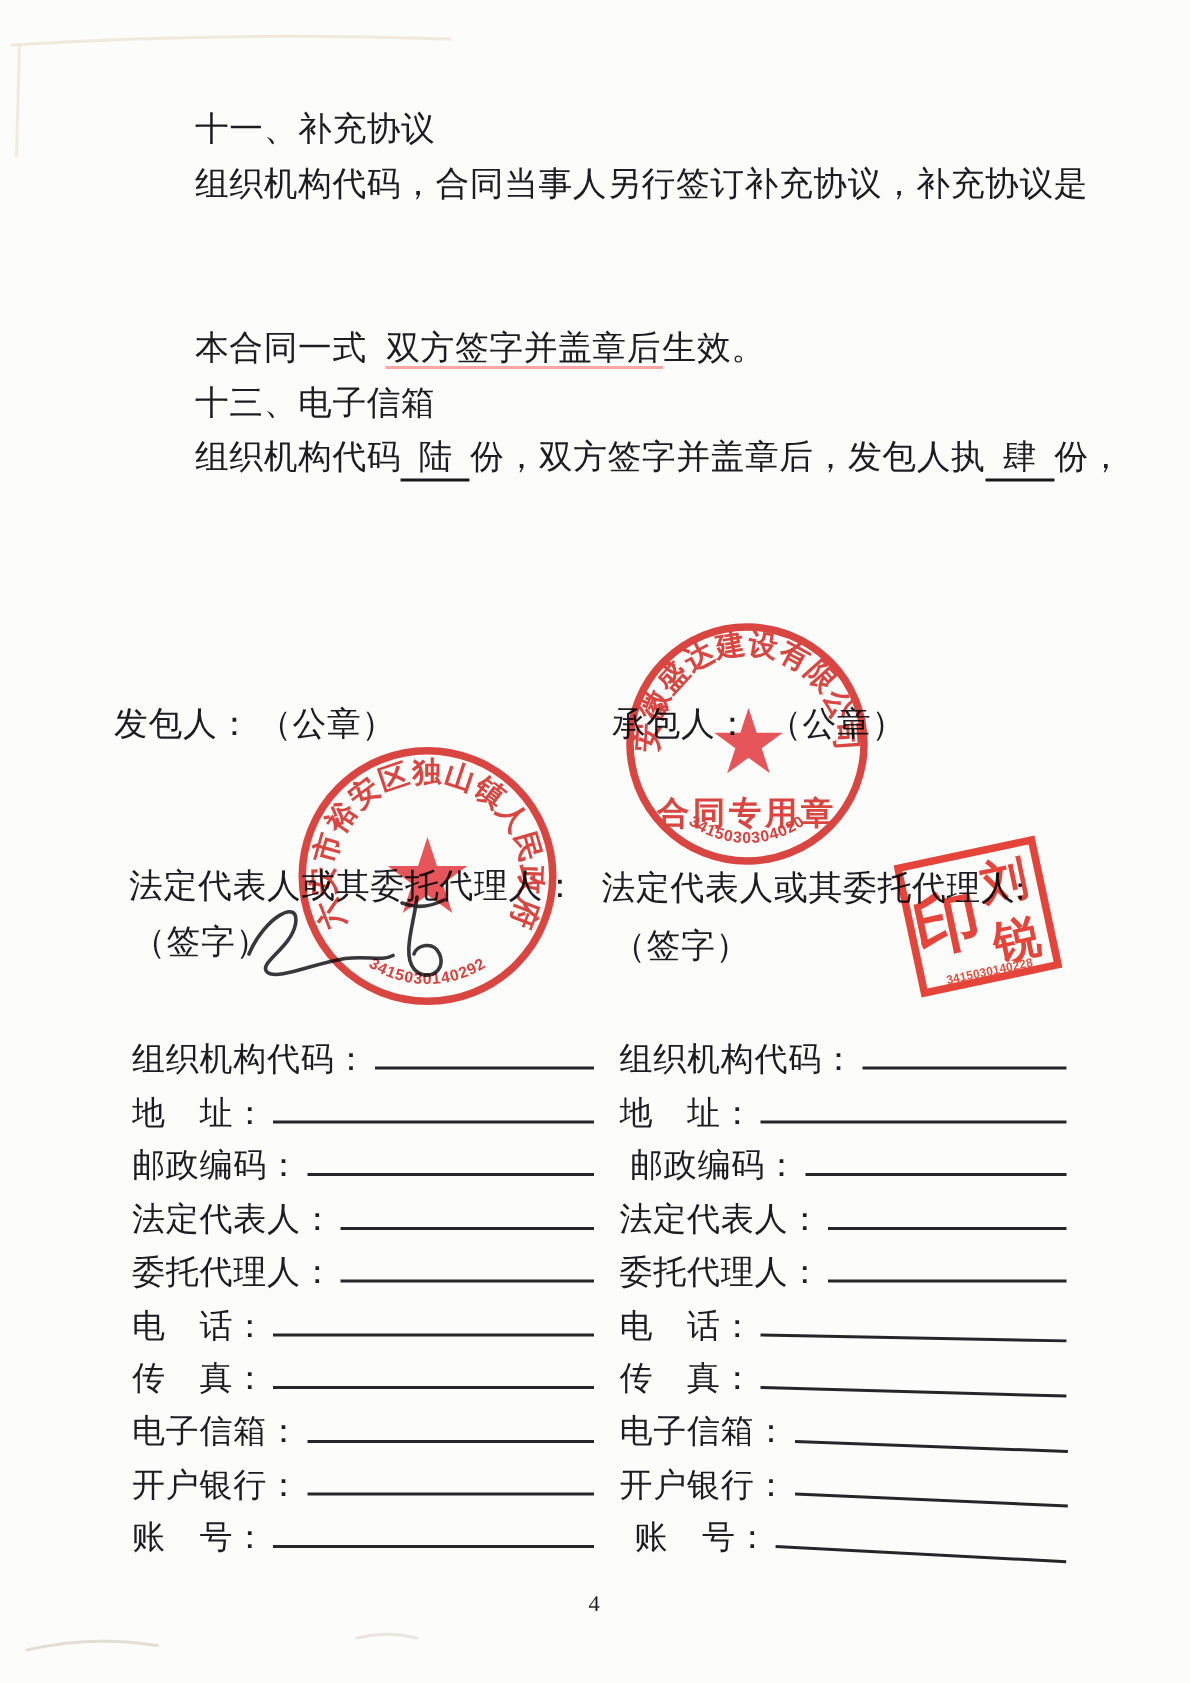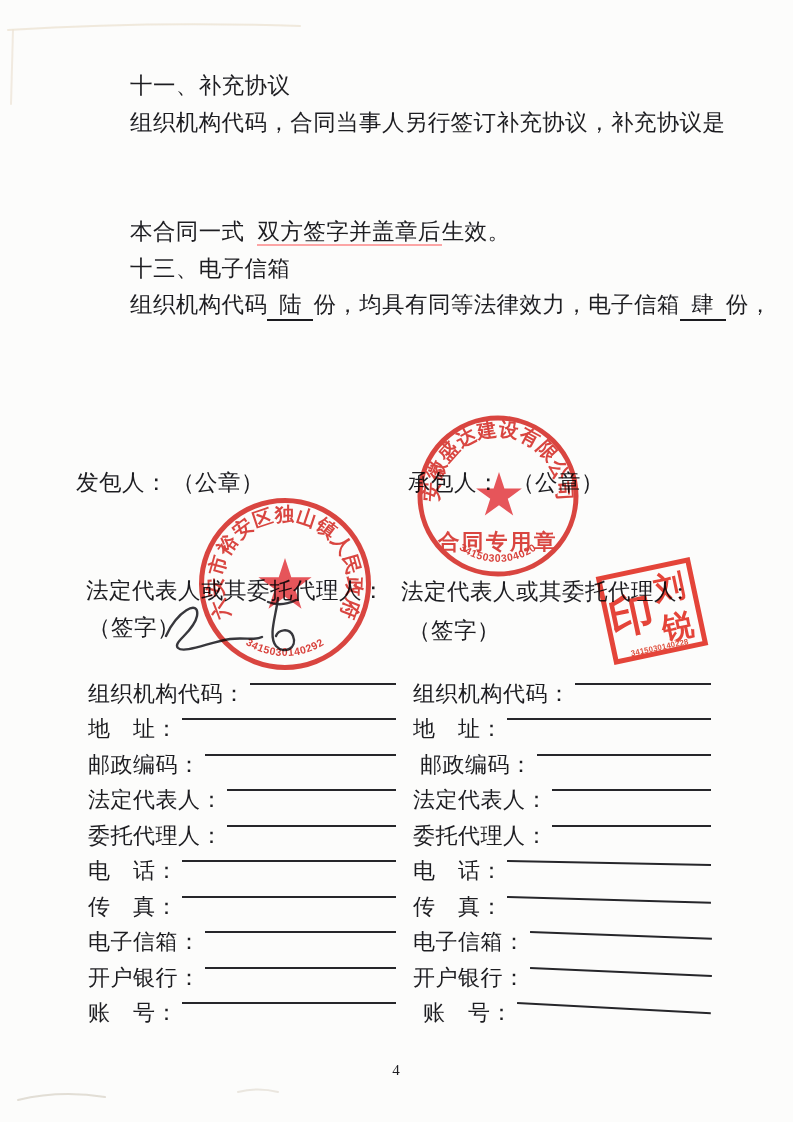--- a/index.html
+++ b/index.html
@@ -10,21 +10,21 @@
   }
   .t-line{position:absolute; font-size:22.5px; letter-spacing:.4px; line-height:1.25; white-space:nowrap;}
   .u{border-bottom:2px solid #fca5a5; padding:0 1px;margin-left:12px;}
   .blank{display:inline-block; min-width:30px; text-align:center; border-bottom:2px solid #1b1b1f; padding:0 8px;}
   .party-label{position:absolute; font-size:22.5px; letter-spacing:.5px; white-space:nowrap;}
 
   
   .fcol{position:absolute; top:682px;}
   .col-left{left:88px; width:310px;}
   .col-right{left:413px; width:300px;}
-  .frow{height:35.45px; display:flex; align-items:flex-start;}
+  .frow{height:35.45px; display:flex; align-items:flex-end;}
   .flabel{font-size:22px; line-height:1.05; white-space:pre; letter-spacing:.5px;}
   .fline{flex:1; border-bottom:2px solid #26262a; margin:0 2px 4px 4px; height:1px;}
   .col-right .frow:nth-child(3){padding-left:7px;}
   .col-right .frow:nth-child(10){padding-left:10px;}
   .col-right .frow:nth-child(6) .fline{transform:rotate(1.1deg); transform-origin:left bottom;}
   .col-right .frow:nth-child(7) .fline{transform:rotate(1.6deg); transform-origin:left bottom;}
   .col-right .frow:nth-child(8) .fline{transform:rotate(2.1deg); transform-origin:left bottom;}
   .col-right .frow:nth-child(9) .fline{transform:rotate(2.5deg); transform-origin:left bottom;}
   .col-right .frow:nth-child(10) .fline{transform:rotate(3deg); transform-origin:left bottom;}
 
@@ -69,21 +69,21 @@
   </svg>
   <svg class="artifact" style="left:0;top:1084px" width="320" height="30">
     <path d="M18,16 Q60,6 105,13" stroke="#dbd6cc" stroke-width="2" opacity=".8"></path>
     <path d="M238,8 Q258,3 278,8" stroke="#e2ddd3" stroke-width="2" opacity=".7"></path>
   </svg>
 
   <div class="t-line" style="left:130px;top:72px">十一、补充协议</div>
   <div class="t-line" style="left:130px;top:109px">组织机构代码，合同当事人另行签订补充协议，补充协议是</div>
   <div class="t-line" style="left:130px;top:218px"><span>本合同一式</span><span class="u">双方签字并盖章后</span><span>生效。</span></div>
   <div class="t-line" style="left:130px;top:255px">十三、电子信箱</div>
-  <div class="t-line" style="left:130px;top:291px"><span>组织机构代码</span><span class="blank">陆</span><span>份，均具有同等法律效力，电子信箱</span><span class="blank">肆</span><span>份，</span></div>
+  <div class="t-line" style="left:130px;top:291px"><span>组织机构代码</span><span class="blank">陆</span><span>份，双方签字并盖章后，发包人执</span><span class="blank">肆</span><span>份，</span></div>
 
   <div class="party-label" style="left:76px;top:467px">发包人：</div>
   <div class="party-label" style="left:172px;top:467px">（公章）</div>
   <div class="party-label" style="left:408px;top:467px">承包人：</div>
   <div class="party-label" style="left:512px;top:467px">（公章）</div>
   <div class="party-label" style="left:86px;top:575px">法定代表人或其委托代理人：</div>
   <div class="party-label" style="left:401px;top:576px">法定代表人或其委托代理人:</div>
   <div class="party-label" style="left:88px;top:612px">（签字）</div>
   <div class="party-label" style="left:408px;top:615px">（签字）</div>
 

